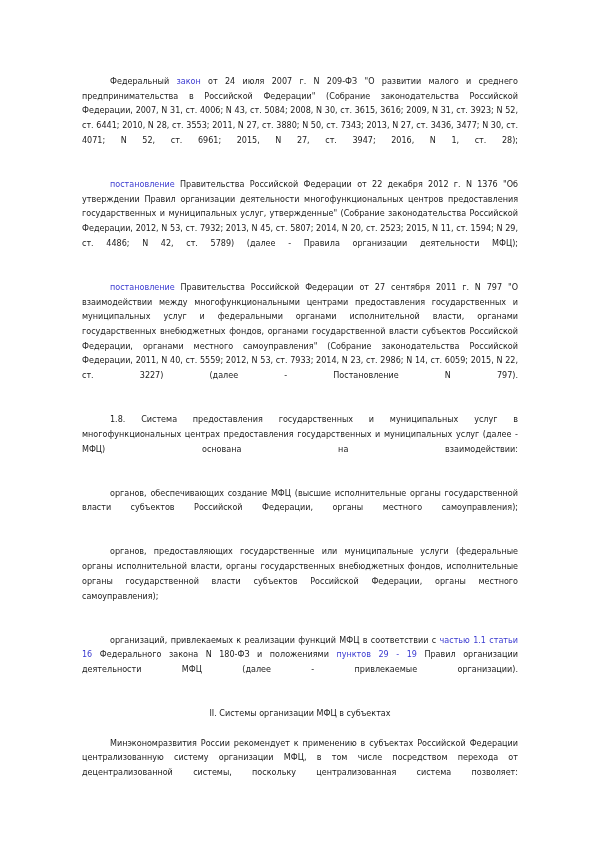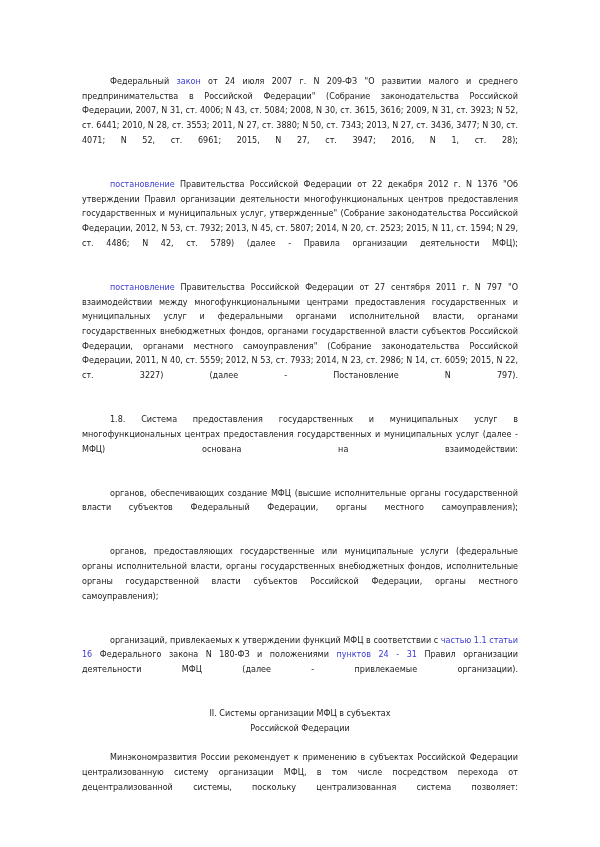--- a/index.html
+++ b/index.html
@@ -68,28 +68,27 @@
   <div class="doc-body">
 
     <p class="para"><span>Федеральный </span><span class="doclink">закон</span><span> от 24 июля 2007 г. N 209-ФЗ "О развитии малого и среднего предпринимательства в Российской Федерации" (Собрание законодательства Российской Федерации, 2007, N 31, ст. 4006; N 43, ст. 5084; 2008, N 30, ст. 3615, 3616; 2009, N 31, ст. 3923; N 52, ст. 6441; 2010, N 28, ст. 3553; 2011, N 27, ст. 3880; N 50, ст. 7343; 2013, N 27, ст. 3436, 3477; N 30, ст. 4071; N 52, ст. 6961; 2015, N 27, ст. 3947; 2016, N 1, ст. 28);</span></p>
 
     <p class="para"><span class="doclink">постановление</span><span> Правительства Российской Федерации от 22 декабря 2012 г. N 1376 "Об утверждении Правил организации деятельности многофункциональных центров предоставления государственных и муниципальных услуг, утвержденные" (Собрание законодательства Российской Федерации, 2012, N 53, ст. 7932; 2013, N 45, ст. 5807; 2014, N 20, ст. 2523; 2015, N 11, ст. 1594; N 29, ст. 4486; N 42, ст. 5789) (далее - Правила организации деятельности МФЦ);</span></p>
 
     <p class="para"><span class="doclink">постановление</span><span> Правительства Российской Федерации от 27 сентября 2011 г. N 797 "О взаимодействии между многофункциональными центрами предоставления государственных и муниципальных услуг и федеральными органами исполнительной власти, органами государственных внебюджетных фондов, органами государственной власти субъектов Российской Федерации, органами местного самоуправления" (Собрание законодательства Российской Федерации, 2011, N 40, ст. 5559; 2012, N 53, ст. 7933; 2014, N 23, ст. 2986; N 14, ст. 6059; 2015, N 22, ст. 3227) (далее - Постановление N 797).</span></p>
 
     <p class="para">1.8. Система предоставления государственных и муниципальных услуг в многофункциональных центрах предоставления государственных и муниципальных услуг (далее - МФЦ) основана на взаимодействии:</p>
 
-    <p class="para">органов, обеспечивающих создание МФЦ (высшие исполнительные органы государственной власти субъектов Федеральный Федерации, органы местного самоуправления);</p>
+    <p class="para">органов, обеспечивающих создание МФЦ (высшие исполнительные органы государственной власти субъектов Российской Федерации, органы местного самоуправления);</p>
 
     <p class="para">органов, предоставляющих государственные или муниципальные услуги (федеральные органы исполнительной власти, органы государственных внебюджетных фондов, исполнительные органы государственной власти субъектов Российской Федерации, органы местного самоуправления);</p>
 
-    <p class="para"><span>организаций, привлекаемых к утверждении функций МФЦ в соответствии с </span><span class="doclink">частью 1.1 статьи 16</span><span> Федерального закона N 180-ФЗ и положениями </span><span class="doclink">пунктов 24 - 31</span><span> Правил организации деятельности МФЦ (далее - привлекаемые организации).</span></p>
+    <p class="para"><span>организаций, привлекаемых к реализации функций МФЦ в соответствии с </span><span class="doclink">частью 1.1 статьи 16</span><span> Федерального закона N 180-ФЗ и положениями </span><span class="doclink">пунктов 29 - 19</span><span> Правил организации деятельности МФЦ (далее - привлекаемые организации).</span></p>
 
     <div class="heading-block">
       <span class="heading-line">II. Системы организации МФЦ в субъектах</span>
-      <span class="heading-line">Российской Федерации</span>
     </div>
 
 
     <p class="para">Минэкономразвития России рекомендует к применению в субъектах Российской Федерации централизованную систему организации МФЦ, в том числе посредством перехода от децентрализованной системы, поскольку централизованная система позволяет:</p>
 
   </div>
 </div>
 
 </body></html>

